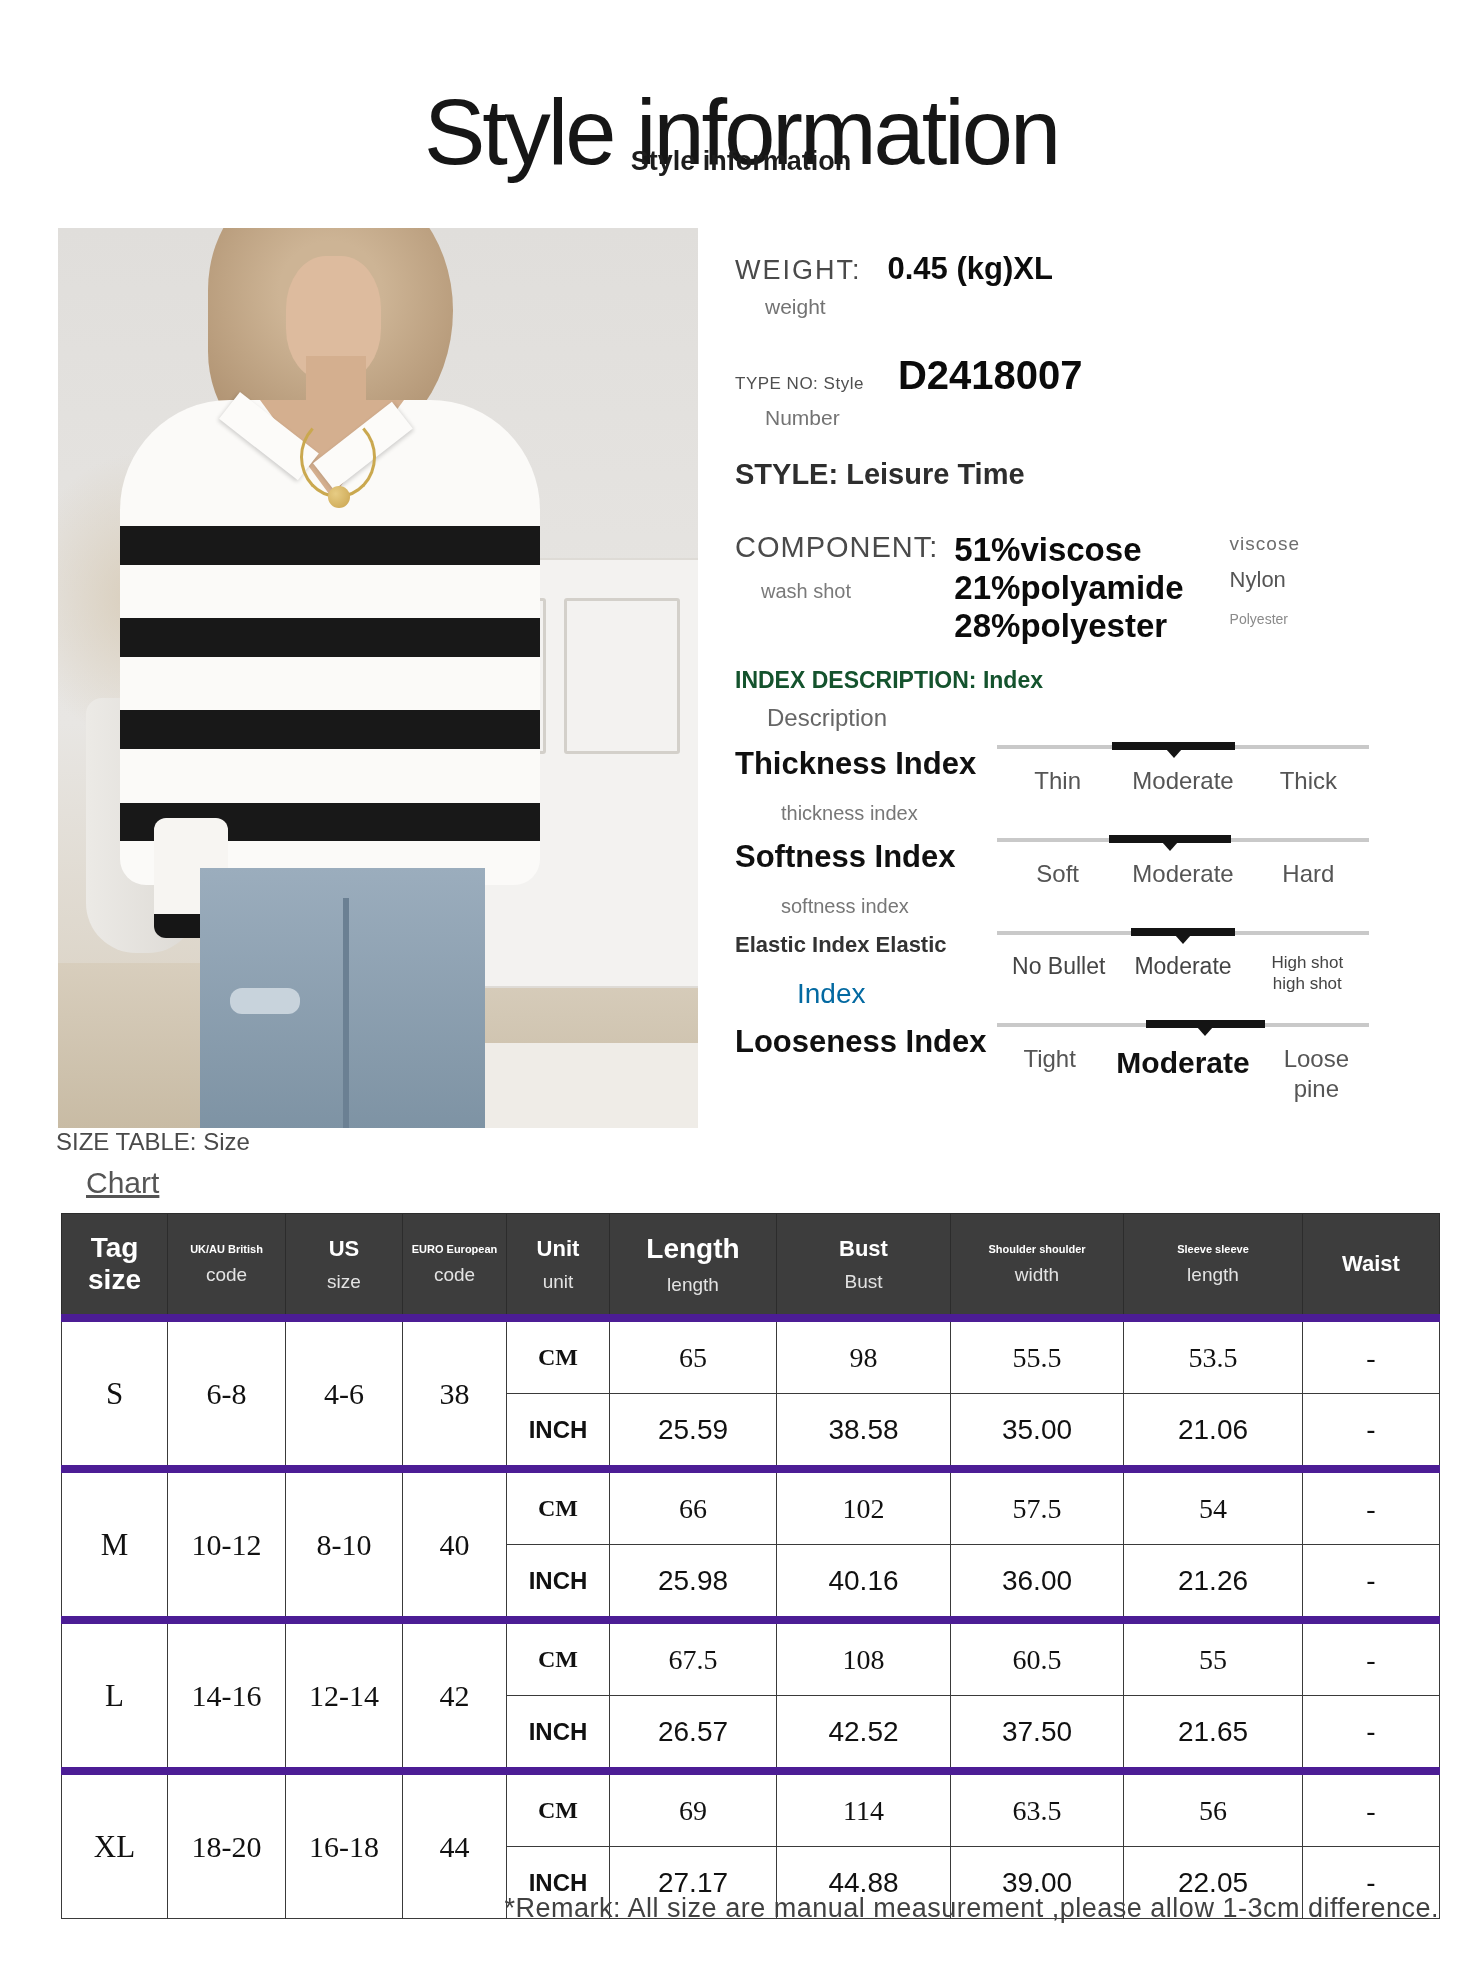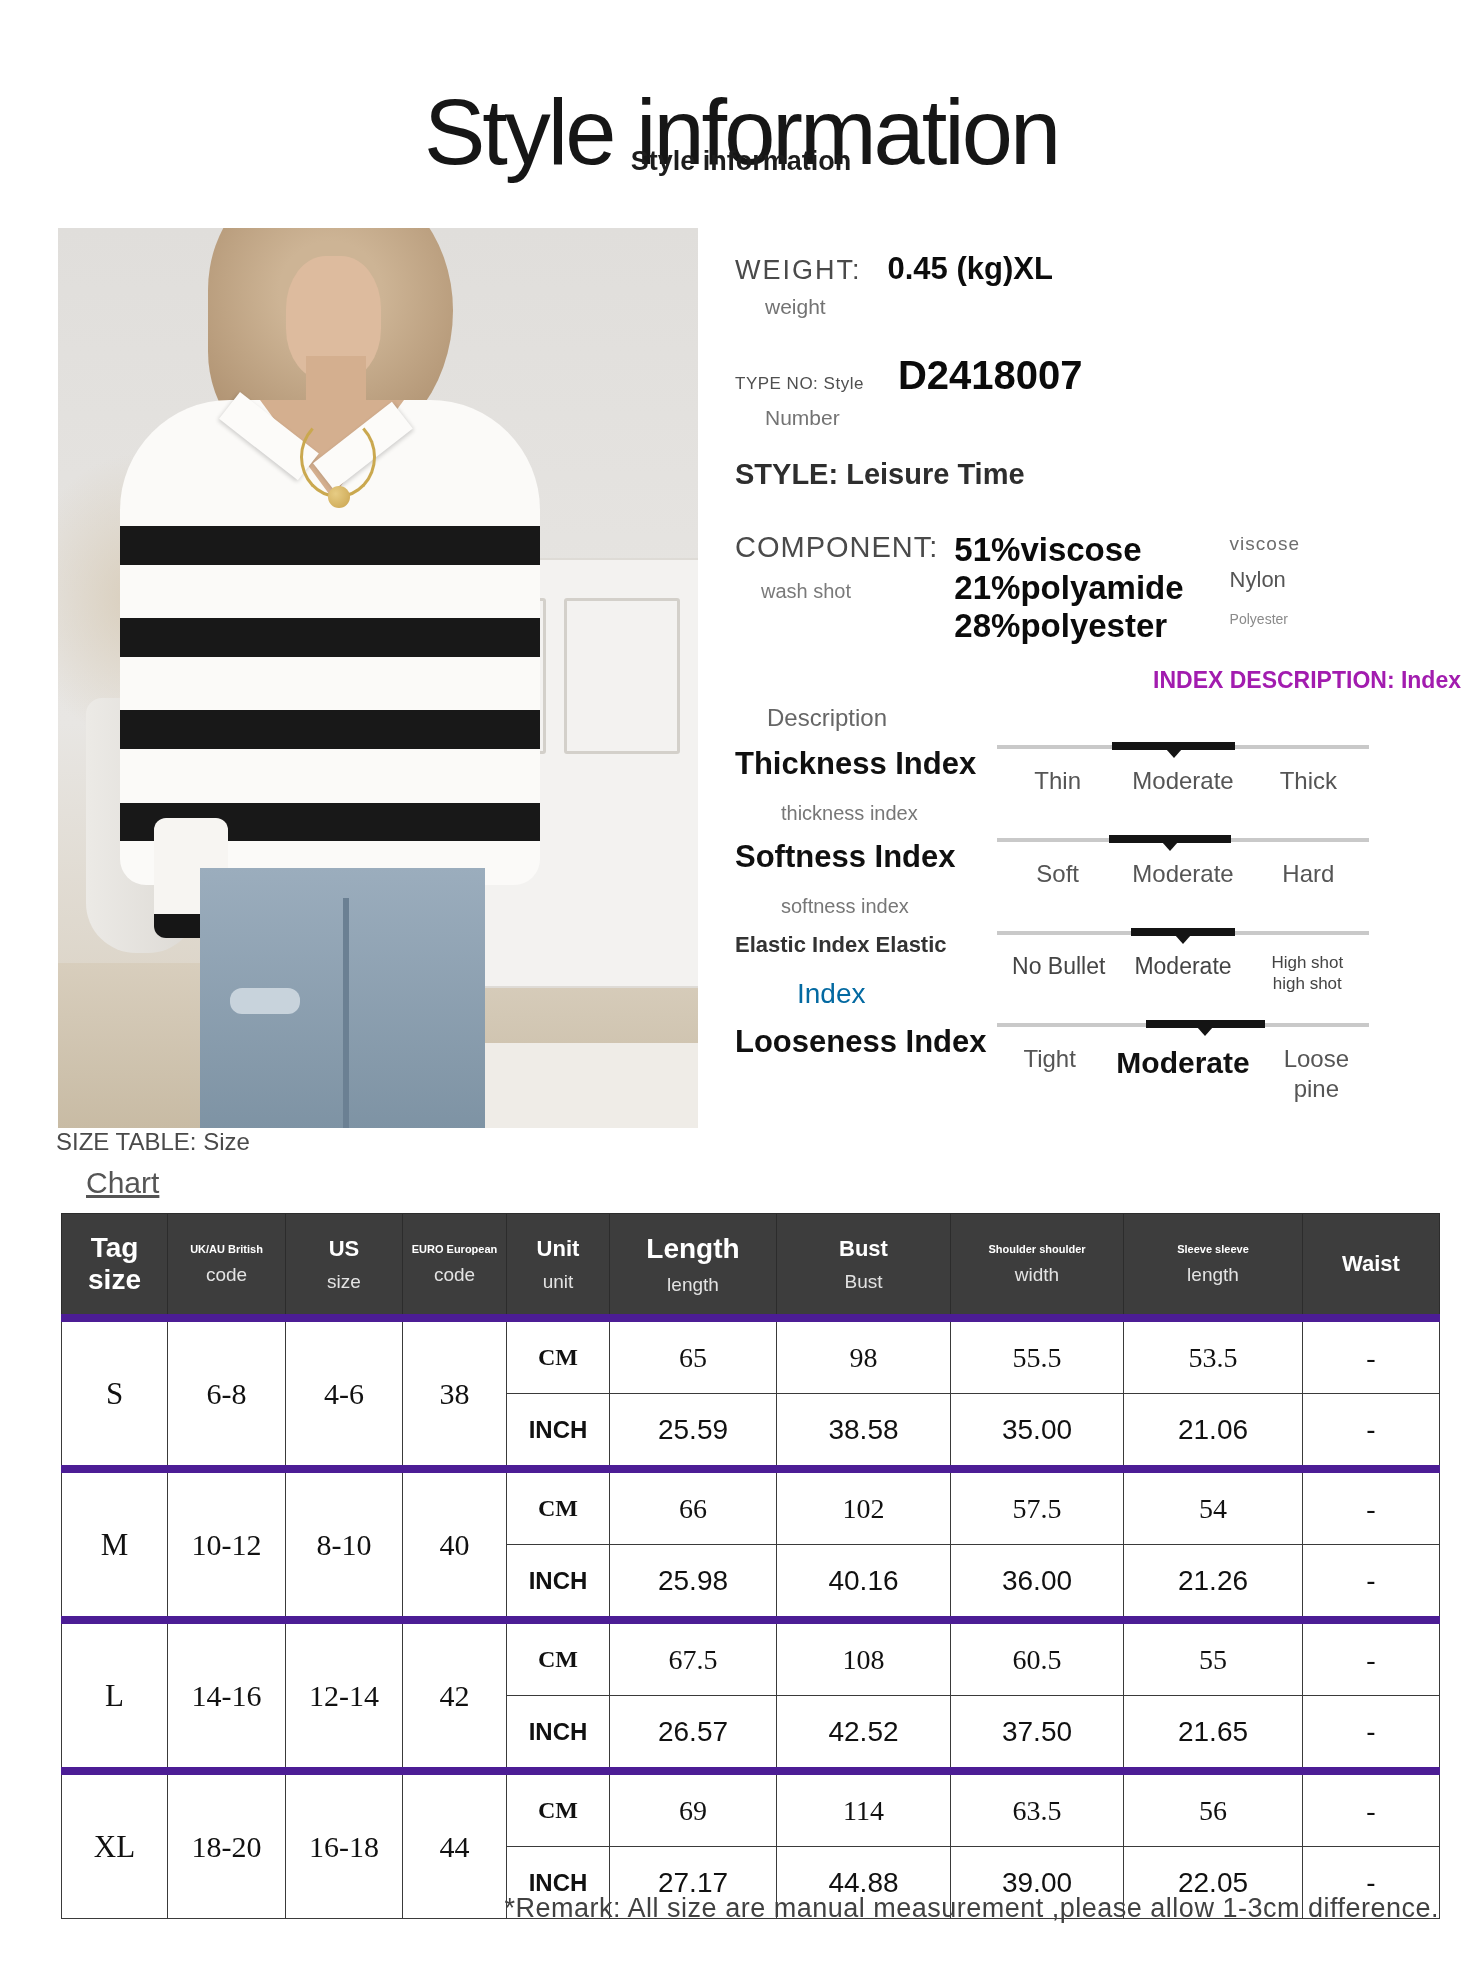--- a/index.html
+++ b/index.html
@@ -75,21 +75,21 @@
   .row-style{margin-top:28px;font-size:29px;color:#2e2e2e;font-weight:600;}
   .row-component{margin-top:40px;display:flex;align-items:flex-start;}
   .comp-label{font-size:29px;color:#4a4a4a;letter-spacing:1px;}
   .comp-sub{font-size:20px;color:#7a7a7a;margin:16px 0 0 26px;}
   .comp-values{margin-left:16px;font-size:33px;font-weight:700;color:#0b0b0b;line-height:1.15;}
   .comp-materials{margin-left:46px;padding-top:2px;}
   .mat-0{font-size:19px;color:#6d6d6d;letter-spacing:1px;}
   .mat-1{font-size:22px;color:#555;margin-top:12px;}
   .mat-2{font-size:14px;color:#8a8a8a;margin-top:18px;}
   .row-indexdesc{margin-top:22px;}
-  .idx-line1{font-size:23px;color:#a21caf;font-weight:600;text-align:right;}
+  .idx-line1{font-size:23px;color:#14532d;font-weight:600;}
   .idx-line2{font-size:24px;color:#666;margin:10px 0 0 32px;}
 
   .index-row{display:flex;align-items:flex-start;margin-top:14px;}
   .index-left{width:252px;flex:0 0 auto;}
   .index-title{font-size:31px;font-weight:700;color:#101010;}
   .index-sub{font-size:20px;color:#777;margin:20px 0 0 46px;}
   .index-row.small-title .index-title{font-size:22px;font-weight:600;color:#333;}
   .index-row.small-title .index-sub{font-size:28px;color:#0369a1;margin:20px 0 0 62px;}
   .index-slider{width:372px;flex:0 0 auto;margin-left:10px;margin-top:-4px;}
   .track{position:relative;height:12px;}

